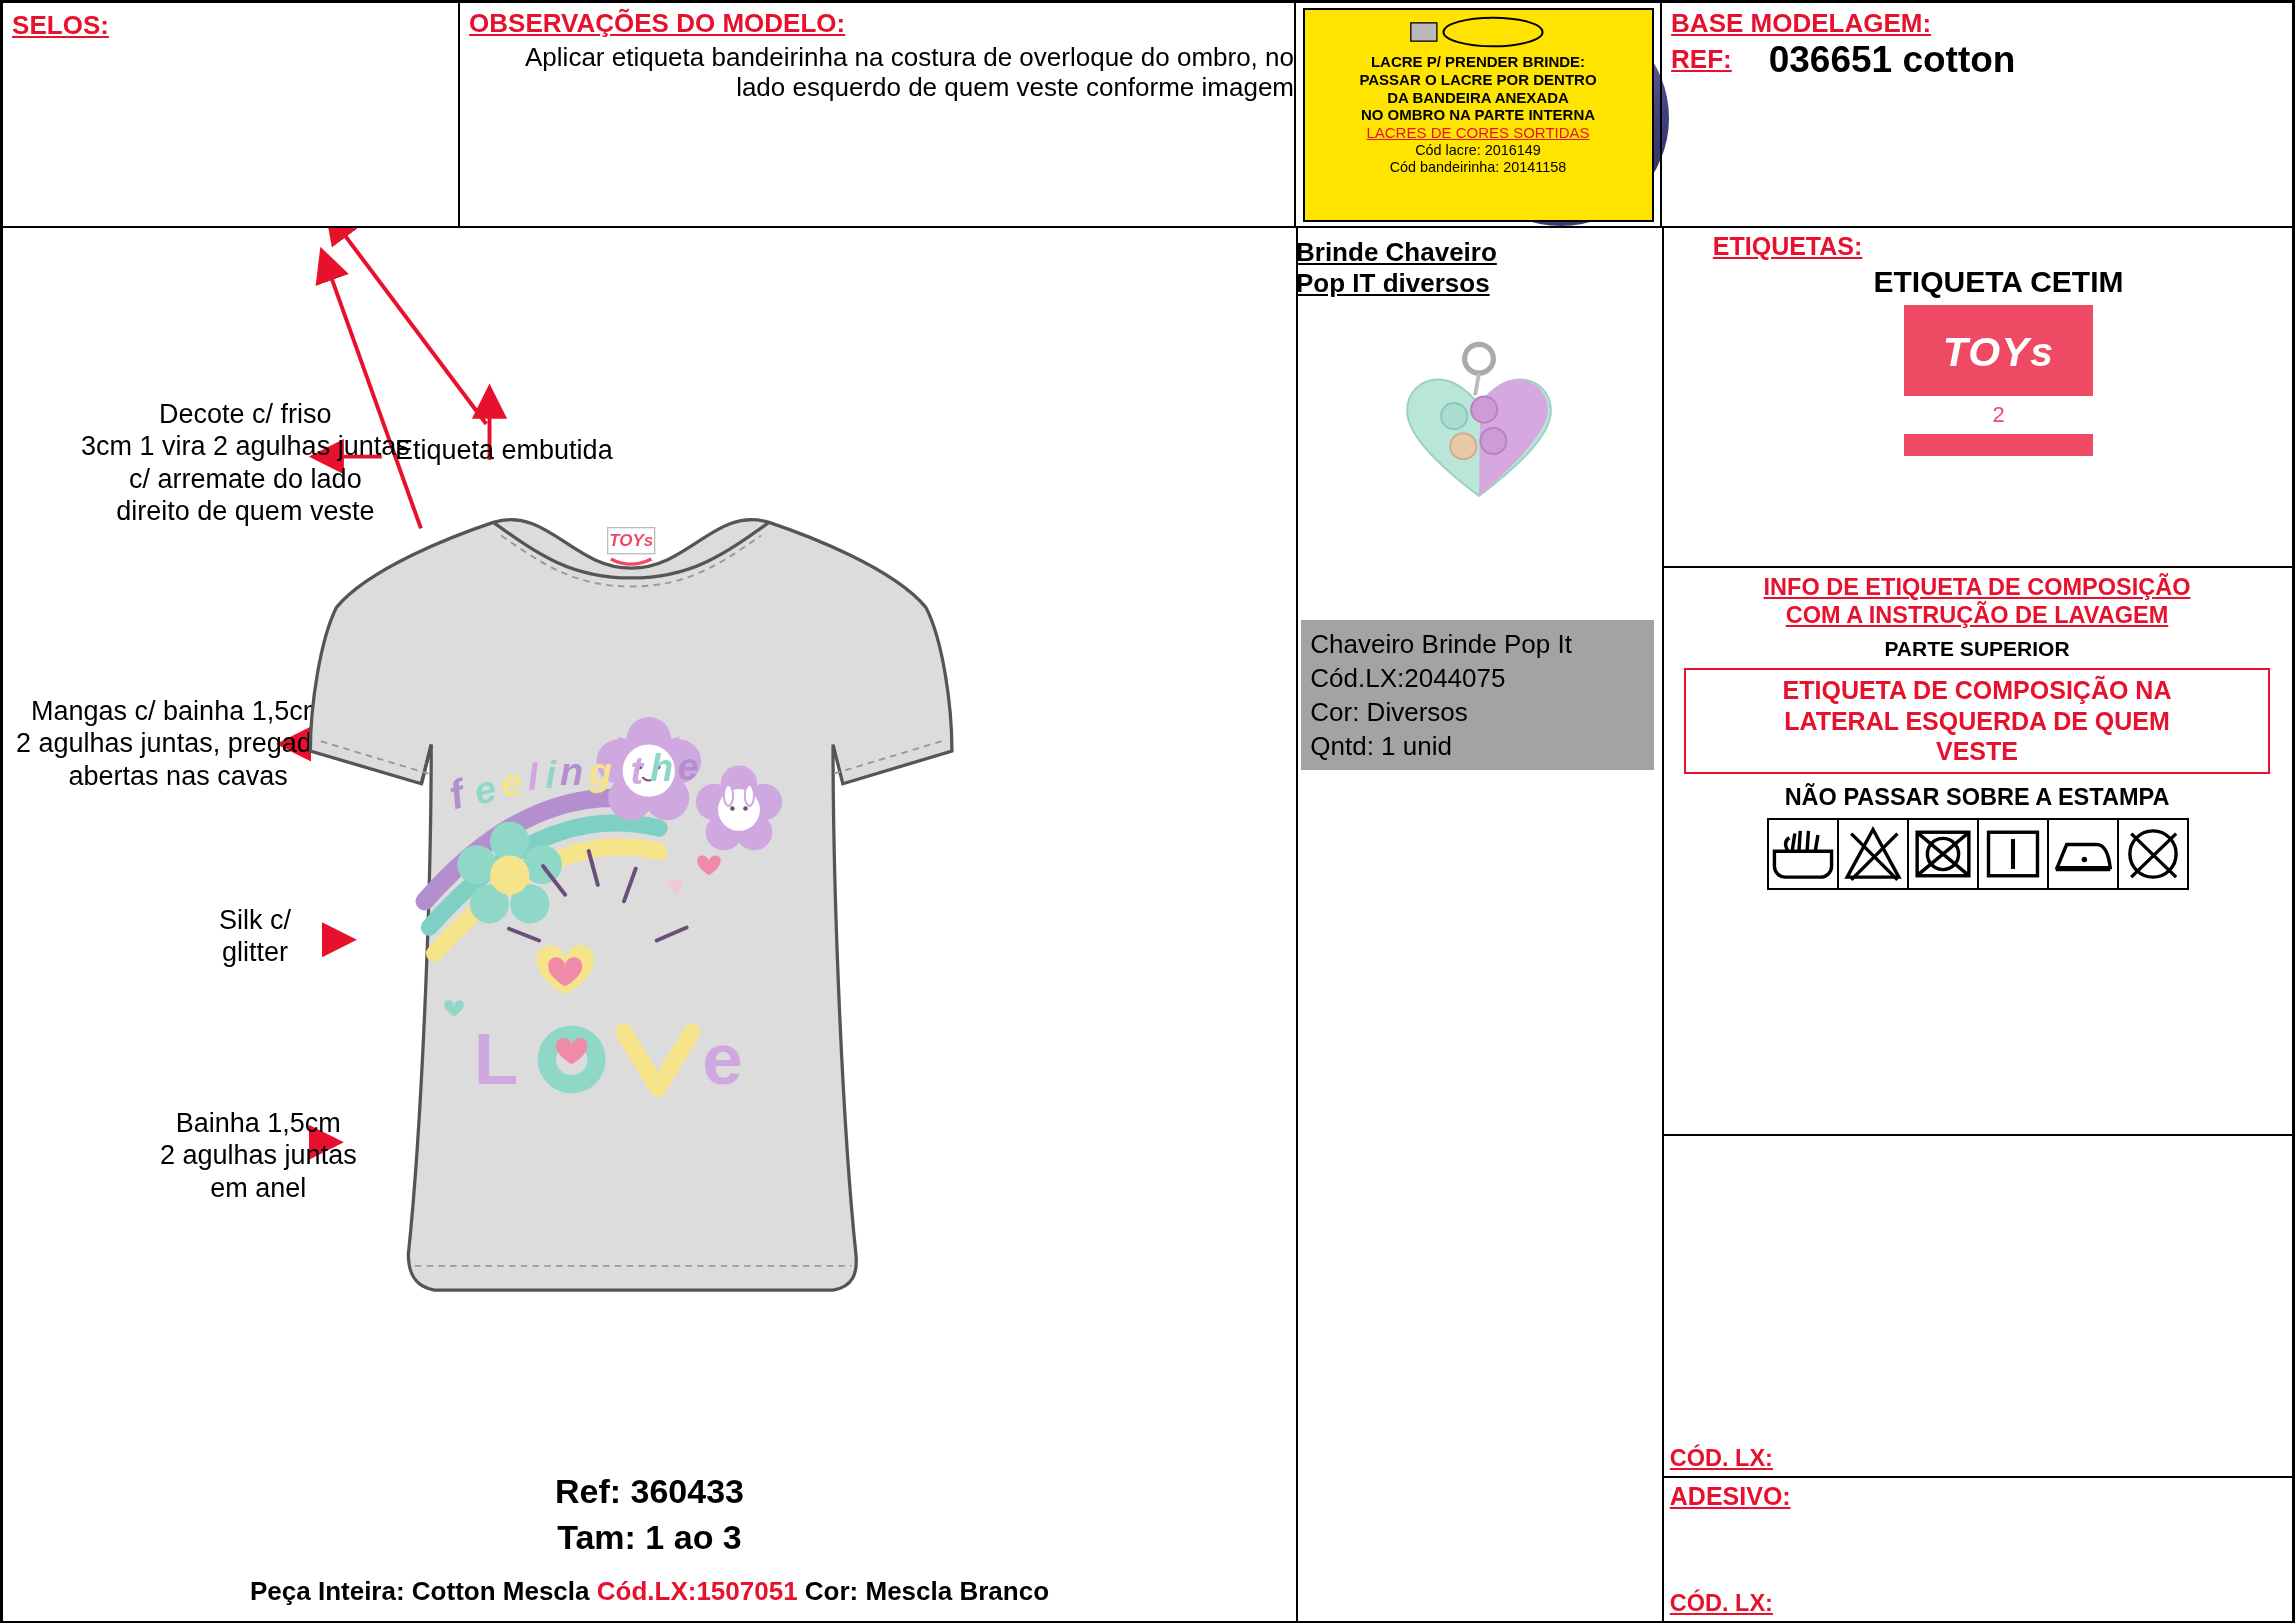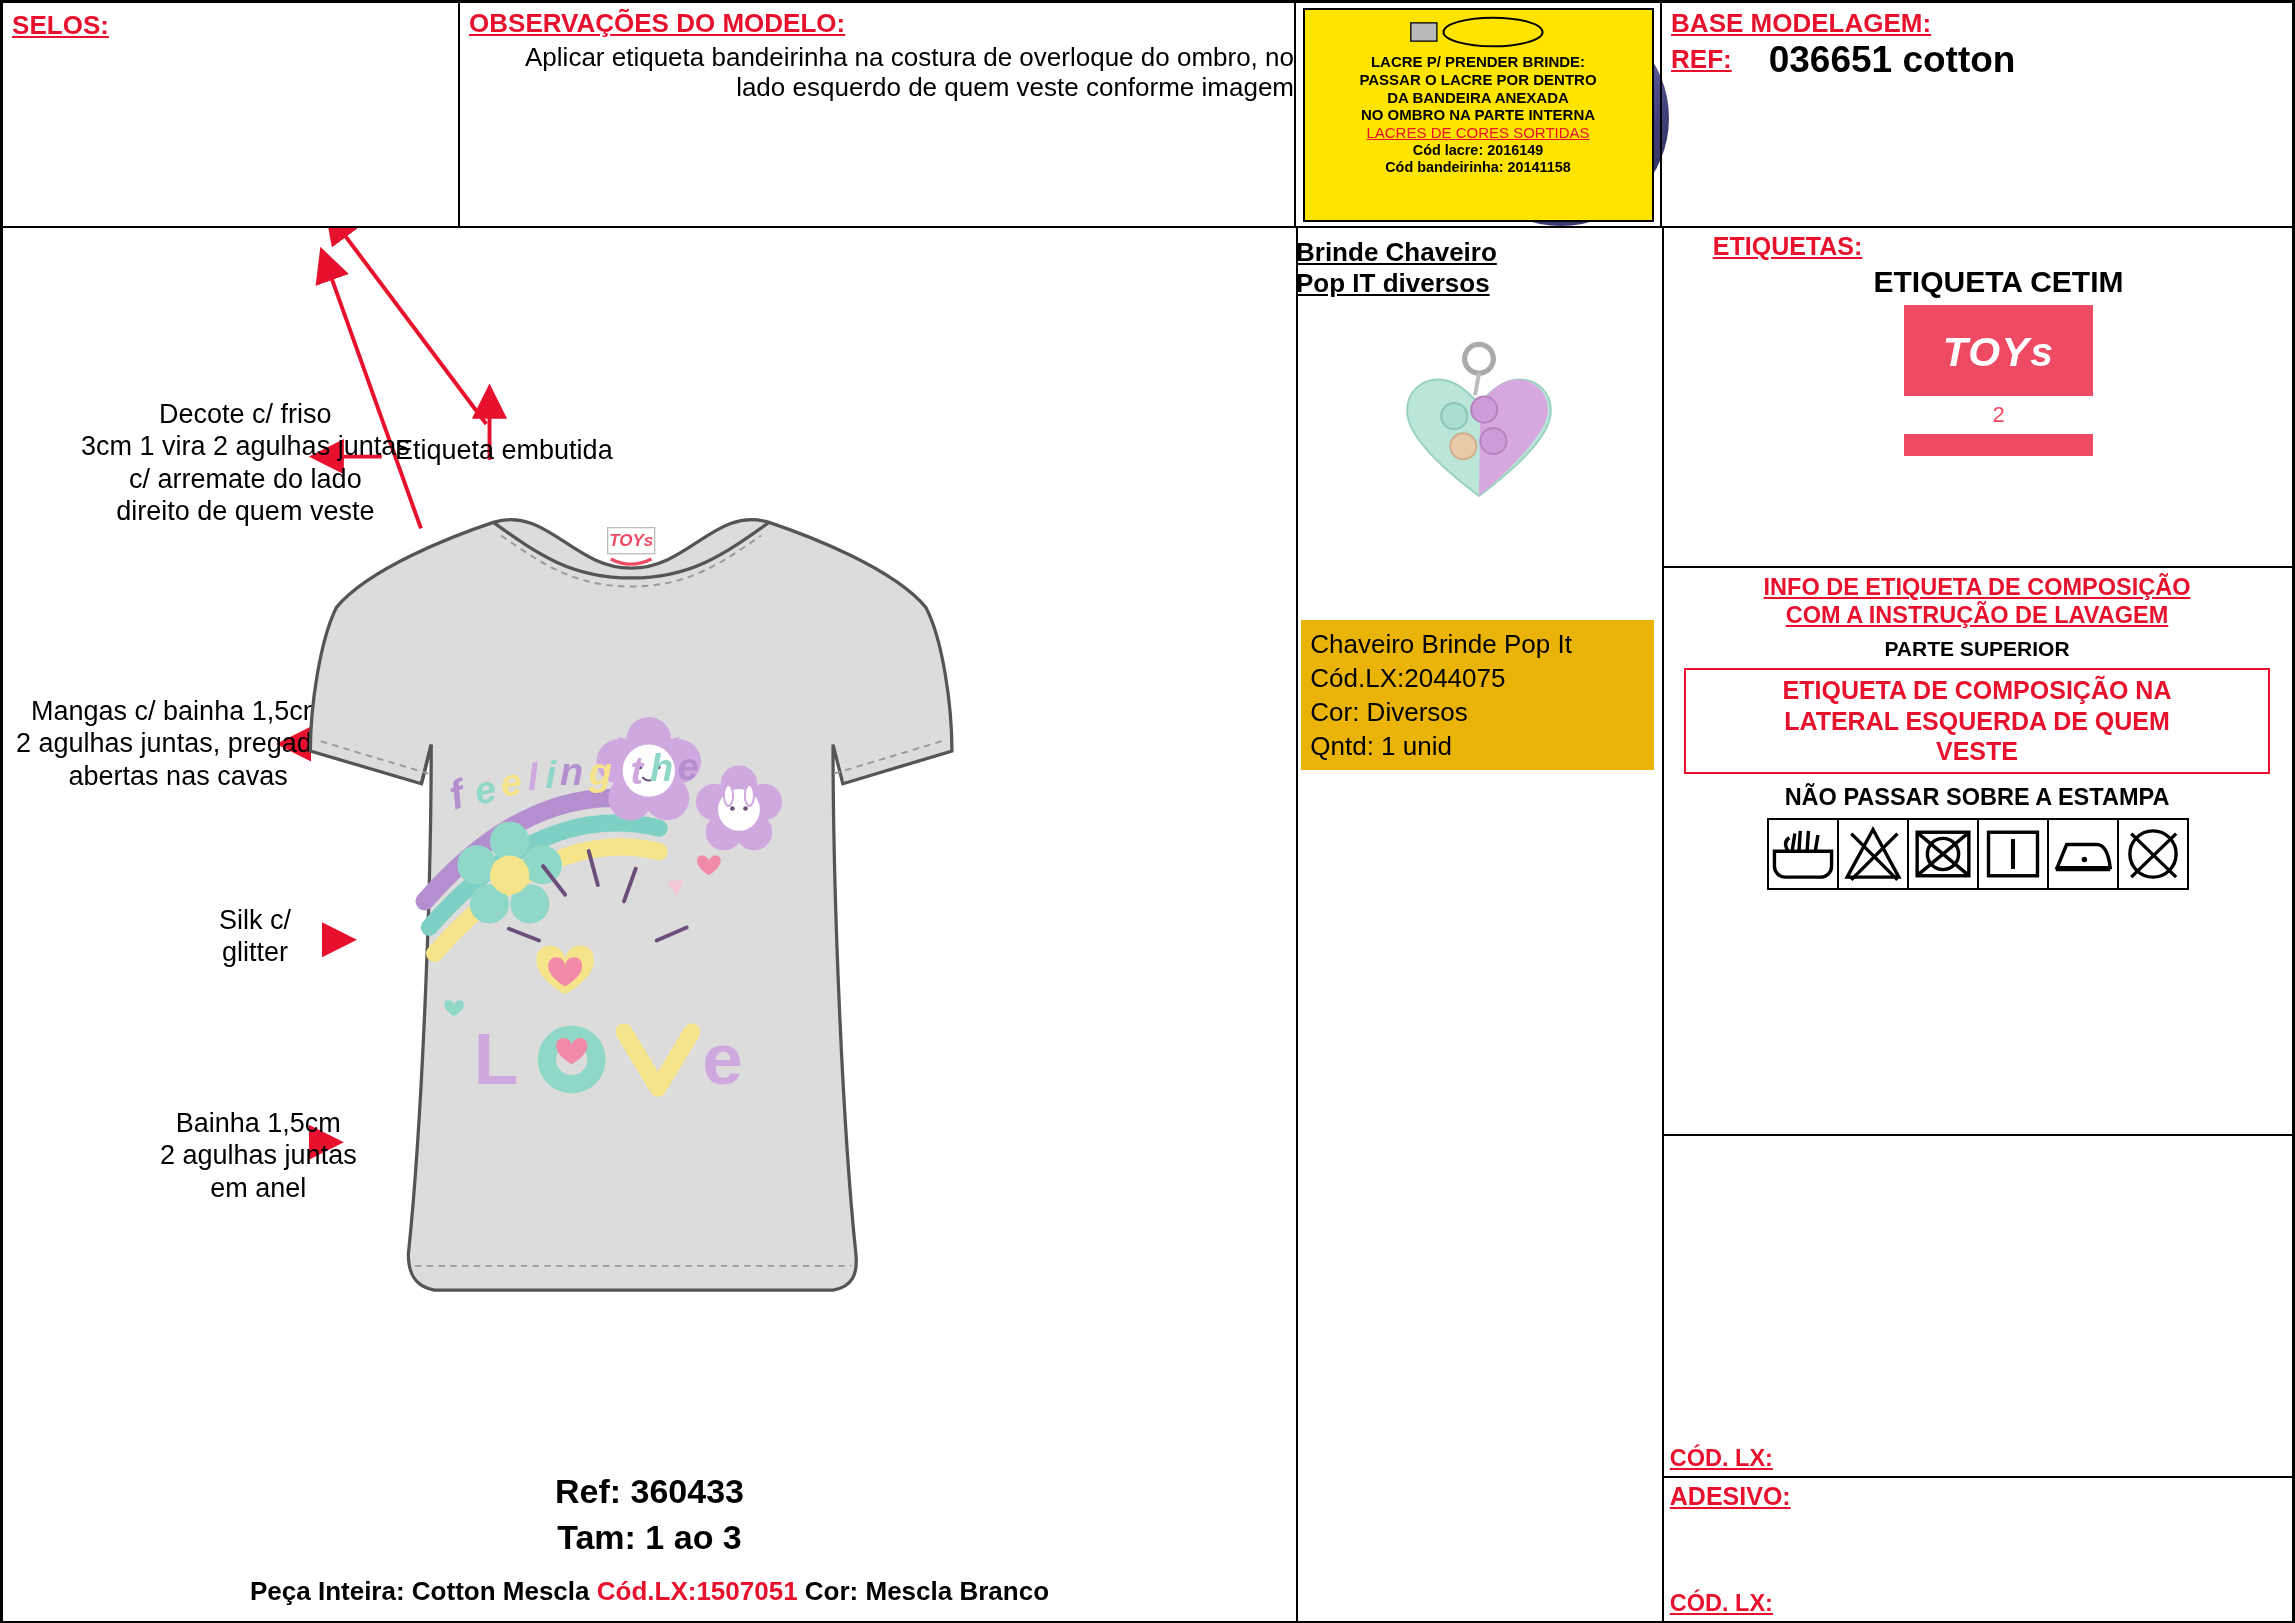--- a/index.html
+++ b/index.html
@@ -26,21 +26,21 @@
      background-size:9.1px 9.1px;}
   .photo .tag{position:absolute;left:78px;top:78px;width:51px;height:38px;background:#f2f2ee;transform:rotate(-8deg);border:1.3px solid #d8d8d2;}
   .photo .star{position:absolute;color:#e6dff2;font-size:29px;}
   .photo .thread{position:absolute;left:122px;top:111px;width:78px;height:1.3px;background:#e8e8e8;transform:rotate(22deg);}
 
   .lacre{left:1293px;top:0;width:366px;height:225px;border-right:2.6px solid #000;border-bottom:2.6px solid #000;}
   .lacre-inner{margin:5.2px 6.5px;background:#ffe400;border:2px solid #000;height:210px;position:relative;}
   .lacre-loop{position:absolute;left:50%;transform:translateX(-50%);top:5.2px;width:137px;height:34px;}
   .lacre-txt{position:absolute;left:0;right:0;top:43px;text-align:center;font-size:15px;font-weight:bold;line-height:1.18;}
   .lacre-red{color:#e8112d;font-weight:normal;font-size:15px;text-decoration:underline;}
-  .lacre-cod{font-size:14.4px;font-weight:bold;}
+  .lacre-cod{font-size:14.4px;font-weight:normal;}
 
   .base{left:1659px;top:0;width:630px;height:225px;border-bottom:2.6px solid #000;}
   .base-title{color:#e8112d;font-weight:bold;font-size:26px;text-decoration:underline;padding:5.2px 0 0 9.1px;}
   .base-ref{color:#e8112d;font-weight:bold;font-size:26px;text-decoration:underline;padding:5.2px 0 0 9.1px;display:inline-block;vertical-align:top;}
   .base-val{font-size:37px;font-weight:bold;display:inline-block;padding-left:34px;}
 
   
   .main{position:absolute;left:0;top:225px;width:1293px;height:1393px;border-right:2.6px solid #000;}
   .callout{position:absolute;font-size:27px;line-height:1.2;text-align:center;white-space:pre;}
   svg.arrows{position:absolute;left:0;top:0;width:1293px;height:1393px;pointer-events:none;}
@@ -50,21 +50,21 @@
   .footer{position:absolute;left:0;bottom:14.4px;width:1293px;text-align:center;}
   .footer .l1{font-size:34px;font-weight:bold;}
   .footer .l2{font-size:34px;font-weight:bold;margin-top:6.5px;}
   .footer .l3{font-size:26px;font-weight:bold;margin-top:19px;}
   .red{color:#e8112d;}
 
   
   .mid{position:absolute;left:1293px;top:225px;width:366px;height:1393px;border-right:2.6px solid #000;}
   .mid-title{text-align:left;font-size:26px;font-weight:bold;text-decoration:underline;line-height:1.18;padding-top:9.1px;}
   .keyring{position:absolute;left:85px;top:111px;width:196px;height:170px;}
-  .mid-yellow{position:absolute;left:5.2px;top:392px;width:353px;background:#eab308;padding:6.5px 9.1px;box-sizing:border-box;font-size:26px;line-height:1.32;}
+  .mid-yellow{position:absolute;left:5.2px;top:392px;width:353px;background:#a3a3a3;padding:6.5px 9.1px;box-sizing:border-box;font-size:26px;line-height:1.32;}
 
   
   .right{position:absolute;left:1659px;top:225px;width:630px;height:1393px;}
   .rsec{position:absolute;left:0;width:630px;box-sizing:border-box;border-bottom:2.6px solid #000;}
   .rtitle{color:#e8112d;font-weight:bold;font-size:25px;text-decoration:underline;padding:3.9px 0 0 7.8px;}
   .etq-cetim{text-align:center;font-size:30px;font-weight:bold;margin-top:3.9px;}
   .toys-label{margin:6.5px auto 0;width:189px;}
   .toys-top{background:#ef4a63;height:91px;position:relative;}
   .toys-word{position:absolute;left:0;right:0;top:23.5px;text-align:center;color:#fff;font-size:41px;font-weight:bold;font-style:italic;letter-spacing:1.3px;}
   .toys-mid{background:#fff;height:38px;text-align:center;font-size:22px;color:#ef4a63;line-height:38px;}

